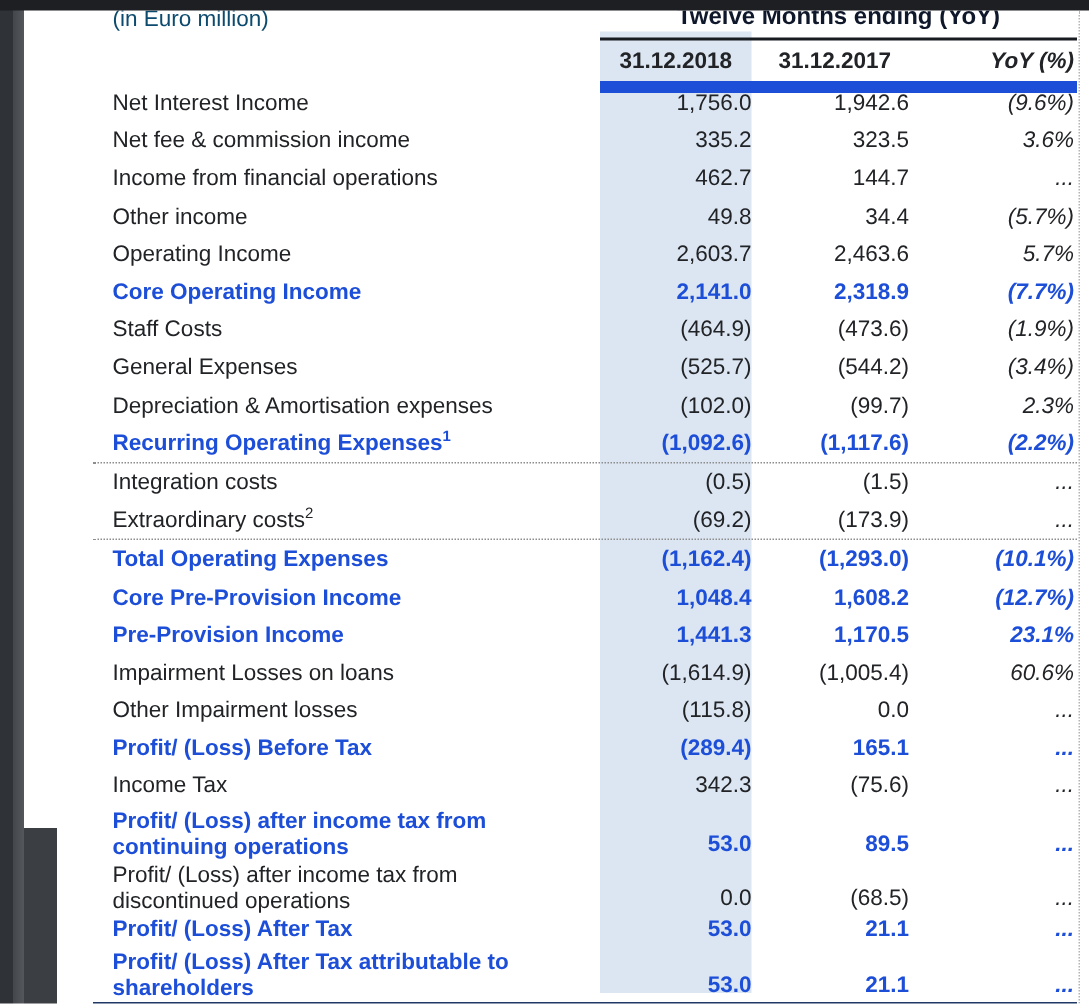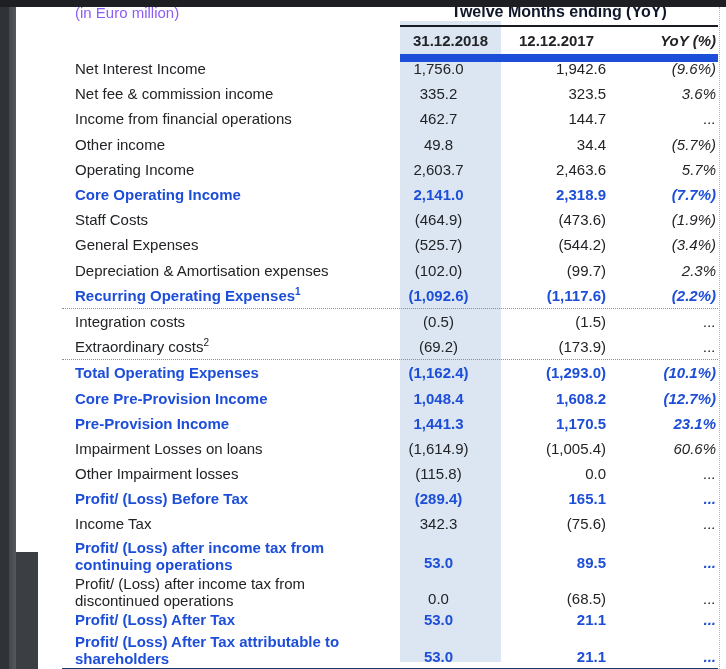--- a/index.html
+++ b/index.html
@@ -29,21 +29,21 @@
   .col-highlight{
     position:absolute;left:384px;top:14px;width:101px;height:641px;
     background:#dce6f2;z-index:0;
   }
   .right-dotted{
     position:absolute;left:703px;top:0;height:662px;width:0;
     border-left:1px dotted #b4b4b4;z-index:2;
   }
   .head-unit{
     position:absolute;left:59px;top:-4px;z-index:1;
-    font-size:15px;line-height:20px;color:#8b5cf6;
+    font-size:15px;line-height:20px;color:#0c4a6e;
   }
   .head-title{
     position:absolute;left:384px;top:-6px;width:318px;z-index:1;
     text-align:center;font-weight:bold;font-size:16px;line-height:22px;color:#0f172a;
     white-space:nowrap;
   }
   .head-cols{
     position:absolute;left:384px;top:18px;width:318px;height:27px;z-index:1;
     border-top:2px solid #181b20;border-bottom:8px solid #1d4ed8;
     display:flex;align-items:center;box-sizing:content-box;
@@ -54,21 +54,21 @@
   .hc.h2017{flex:0 0 111px;text-align:center;}
   .hc.hyoy{flex:0 0 106px;text-align:right;padding-right:2px;font-style:italic;}
   .rows{position:absolute;left:0;top:49px;width:702px;z-index:1;}
   .row{display:flex;align-items:center;height:25.2px;}
   .row.two{height:36px;align-items:flex-end;}
   .row.two .cell{padding-bottom:2px;}
   .row.short{height:22px;}
   .c-label{flex:0 0 384px;box-sizing:border-box;padding-left:59px;
     white-space:pre-line;line-height:17px;}
   .cell{box-sizing:border-box;text-align:right;}
-  .c-2018{flex:0 0 101px;padding-right:24px;text-align:center;}
+  .c-2018{flex:0 0 101px;padding-right:0;}
   .c-2017{flex:0 0 111px;padding-right:6px;}
   .c-yoy{flex:0 0 106px;padding-right:2px;font-style:italic;}
   .row.emph{color:#1d4ed8;font-weight:bold;}
   .divider{height:0;border-top:1px dotted #8d8d8d;margin-left:46px;width:656px;}
   .bottom-rule{height:4px;background:#1f3864;margin-left:46px;width:656px;margin-top:1px;}
   sup{font-size:10px;line-height:0;}
 </style>
 </head>
 <body>
 
@@ -78,21 +78,21 @@
 
 <div class="page">
   <div class="col-highlight"></div>
   <div class="right-dotted"></div>
 
   <div class="head-unit">(in Euro million)</div>
   <div class="head-title">Twelve Months ending (YoY)</div>
 
   <div class="head-cols">
     <div class="hc h2018">31.12.2018</div>
-    <div class="hc h2017">12.12.2017</div>
+    <div class="hc h2017">31.12.2017</div>
     <div class="hc hyoy">YoY (%)</div>
   </div>
 
   <div class="rows" id="rows">
       <div class="row">
         <div class="c-label">Net Interest Income</div>
         <div class="cell c-2018">1,756.0</div>
         <div class="cell c-2017">1,942.6</div>
         <div class="cell c-yoy">(9.6%)</div>
       </div>

